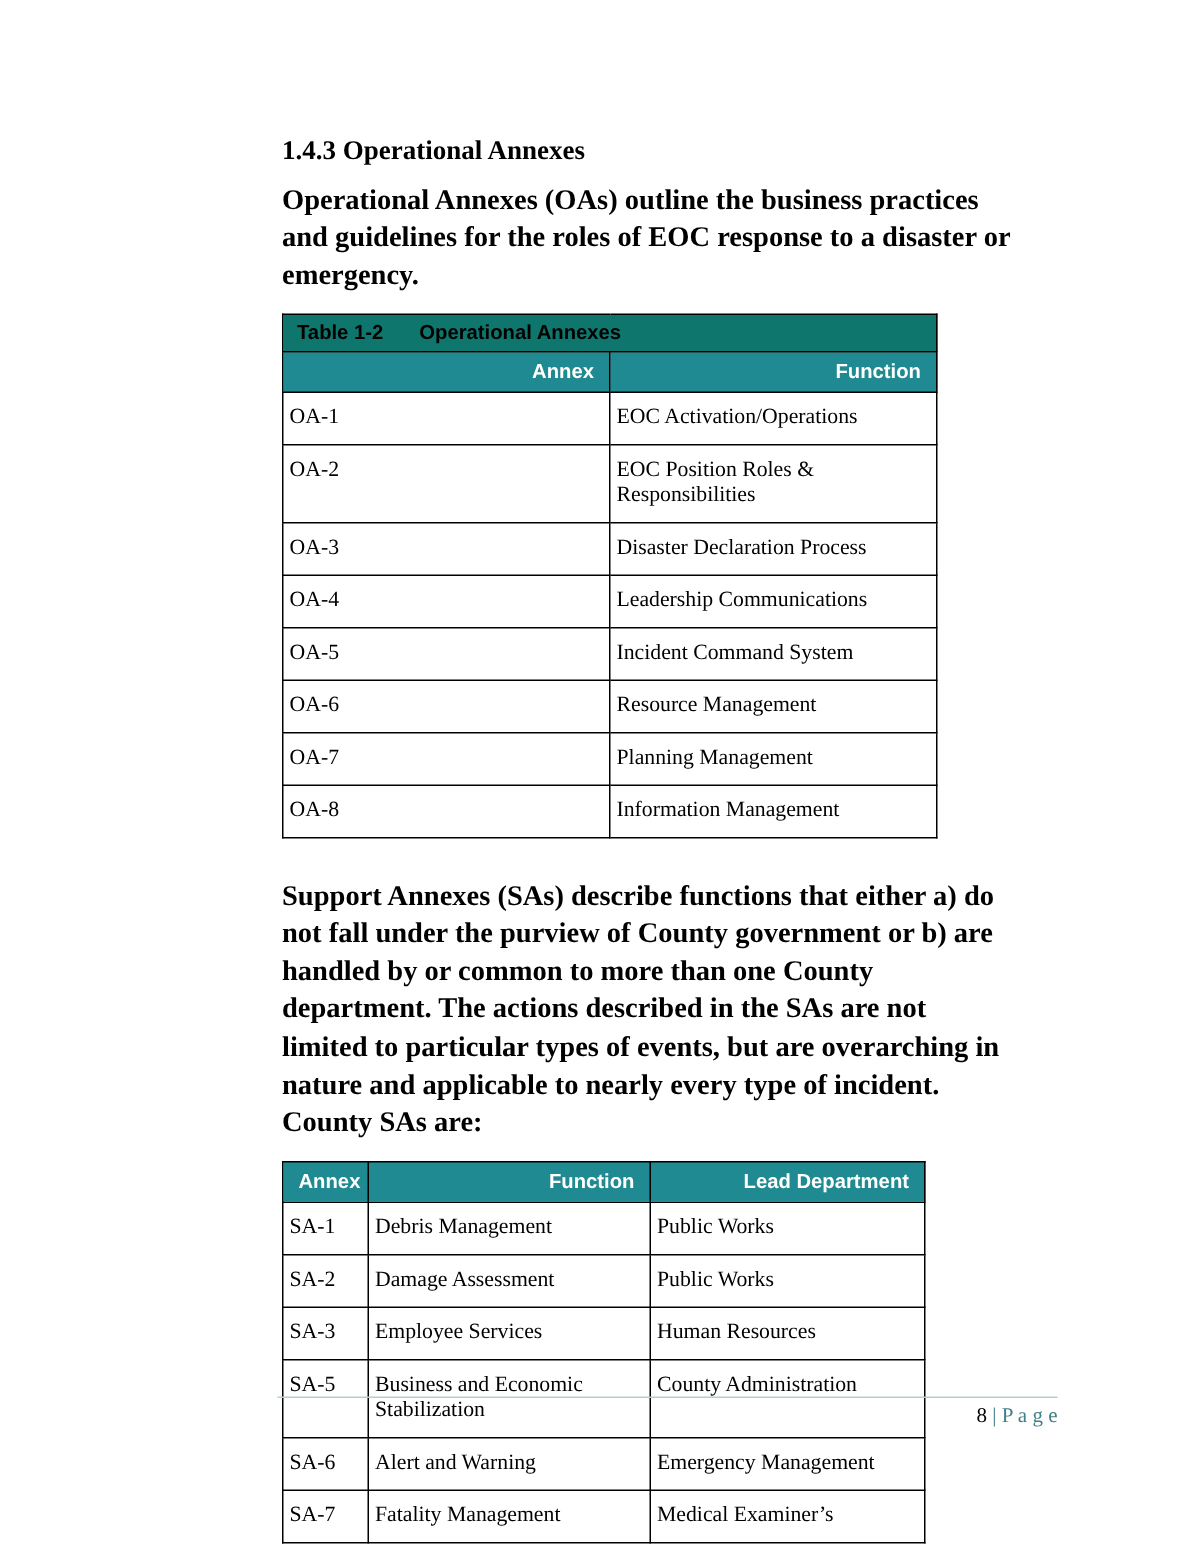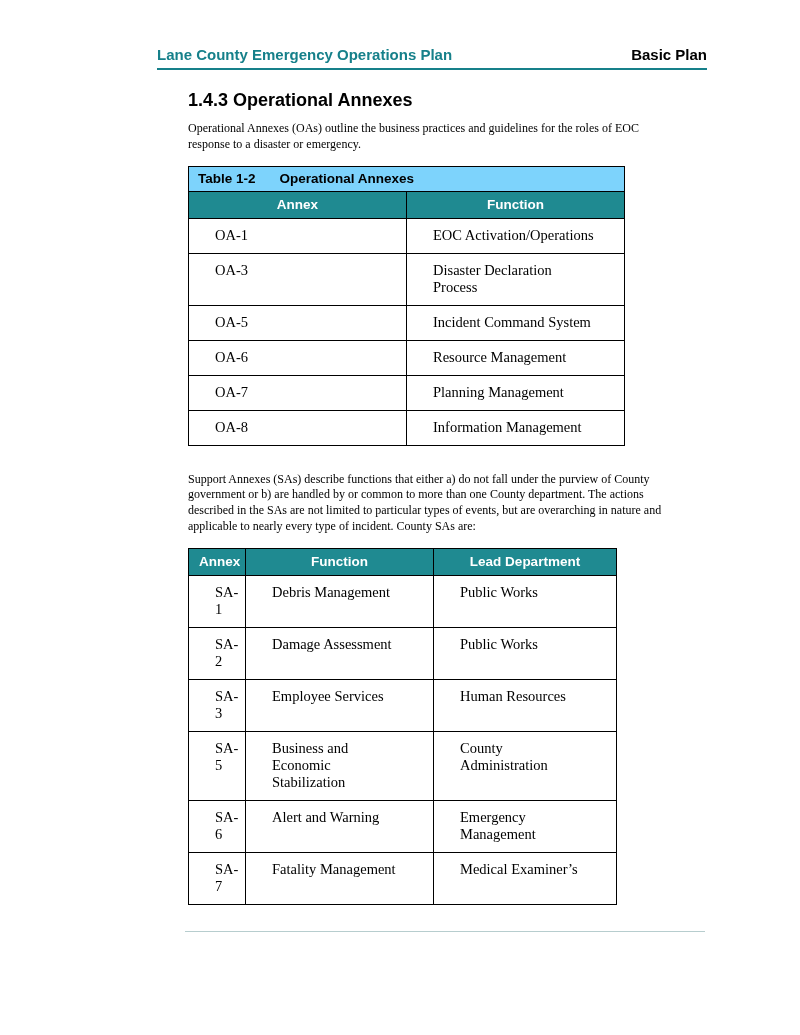--- a/index.html
+++ b/index.html
@@ -31,59 +31,60 @@
   .header-title { color: var(--accent); }
   .header-right { color: #000; }
 
   .content {
     position: absolute;
     top: 90px;
     left: 188px;
     width: 503px;
   }
   h2.section-heading {
-    font-family: Liberation Sans, sans-serif;
+    font-family: Liberation Serif, serif;
     font-size: 18px;
     font-weight: bold;
     color: #000;
     margin: 0 0 10px 0;
   }
   .para {
-    font-size: 12px;
+    font-size: 19px;
     line-height: 1.32;
     margin: 0 17px 13px 0;
+    font-weight: bold;
   }
 
   table.tbl {
     border-collapse: collapse;
     margin-bottom: 26px;
     font-size: 14.5px;
     table-layout: fixed;
   }
   .tbl th, .tbl td { border: 1px solid #000; }
   .tbl th.cap {
     text-align: left;
     font-family: "Liberation Sans", sans-serif;
     font-size: 13.5px;
     font-weight: bold;
-    background: #7dd3fc;
+    background: #0f766e;
     padding: 4px 9px 5px;
   }
   .cap-label { margin-right: 24px; }
   .tbl tr.colhead th {
     background: var(--thead);
     color: #fff;
     font-family: "Liberation Sans", sans-serif;
     font-size: 13.5px;
     font-weight: bold;
-    text-align: center;
+    text-align: right;
     padding: 5px 10px 6px;
   }
   .tbl td {
-    padding: 8px 26px 9px;
+    padding: 8px 4px 9px;
     vertical-align: top;
     background: #fff;
   }
   .tbl-oa { width: 437px; }
   .tbl-oa .colhead th:first-child { width: 66px; }
   .tbl-sa { width: 429px; }
   .tbl-sa .colhead th:nth-child(1) { width: 57px; }
   .tbl-sa .colhead th:nth-child(2) { width: 188px; }
 
   .footer {
@@ -103,24 +104,20 @@
     font-family: "Liberation Serif", serif;
   }
   .pg-num { color: #000; }
   .pg-sep, .pg-word { color: var(--footer-accent); }
 </style>
 </head>
 <body>
 
 <div class="page">
 
-  <header class="page-header">
-    <span class="header-title">Lane County Emergency Operations Plan</span>
-    <span class="header-right">Basic Plan</span>
-  </header>
 
   <main class="content">
 
     <section>
       <h2 class="section-heading">1.4.3 Operational Annexes</h2>
       <p class="para">Operational Annexes (OAs) outline the business practices and guidelines for the roles of EOC response to a disaster or emergency.</p>
       <table class="tbl tbl-oa">
           <thead>
             <tr>
               <th colspan="2" class="cap"><span class="cap-label">Table 1-2</span><span class="cap-title">Operational Annexes</span></th>
@@ -129,22 +126,30 @@
               <th>Annex</th>
               <th>Function</th>
             </tr>
           </thead>
           <tbody>
             <tr>
               <td>OA-1</td>
               <td>EOC Activation/Operations</td>
             </tr>
             <tr>
+              <td>OA-2</td>
+              <td>EOC Position Roles &amp; Responsibilities</td>
+            </tr>
+            <tr>
               <td>OA-3</td>
               <td>Disaster Declaration Process</td>
+            </tr>
+            <tr>
+              <td>OA-4</td>
+              <td>Leadership Communications</td>
             </tr>
             <tr>
               <td>OA-5</td>
               <td>Incident Command System</td>
             </tr>
             <tr>
               <td>OA-6</td>
               <td>Resource Management</td>
             </tr>
             <tr>
@@ -201,15 +206,20 @@
               <td>Medical Examiner’s</td>
             </tr>
           </tbody>
         </table>
     </section>
 
   </main>
 
   <footer class="footer">
     <div class="footer-line"></div>
+    <div class="footer-text">
+      <span class="pg-num">8</span>
+      <span class="pg-sep">|</span>
+      <span class="pg-word">P a g e</span>
+    </div>
   </footer>
 
 </div>
 
 </body></html>

